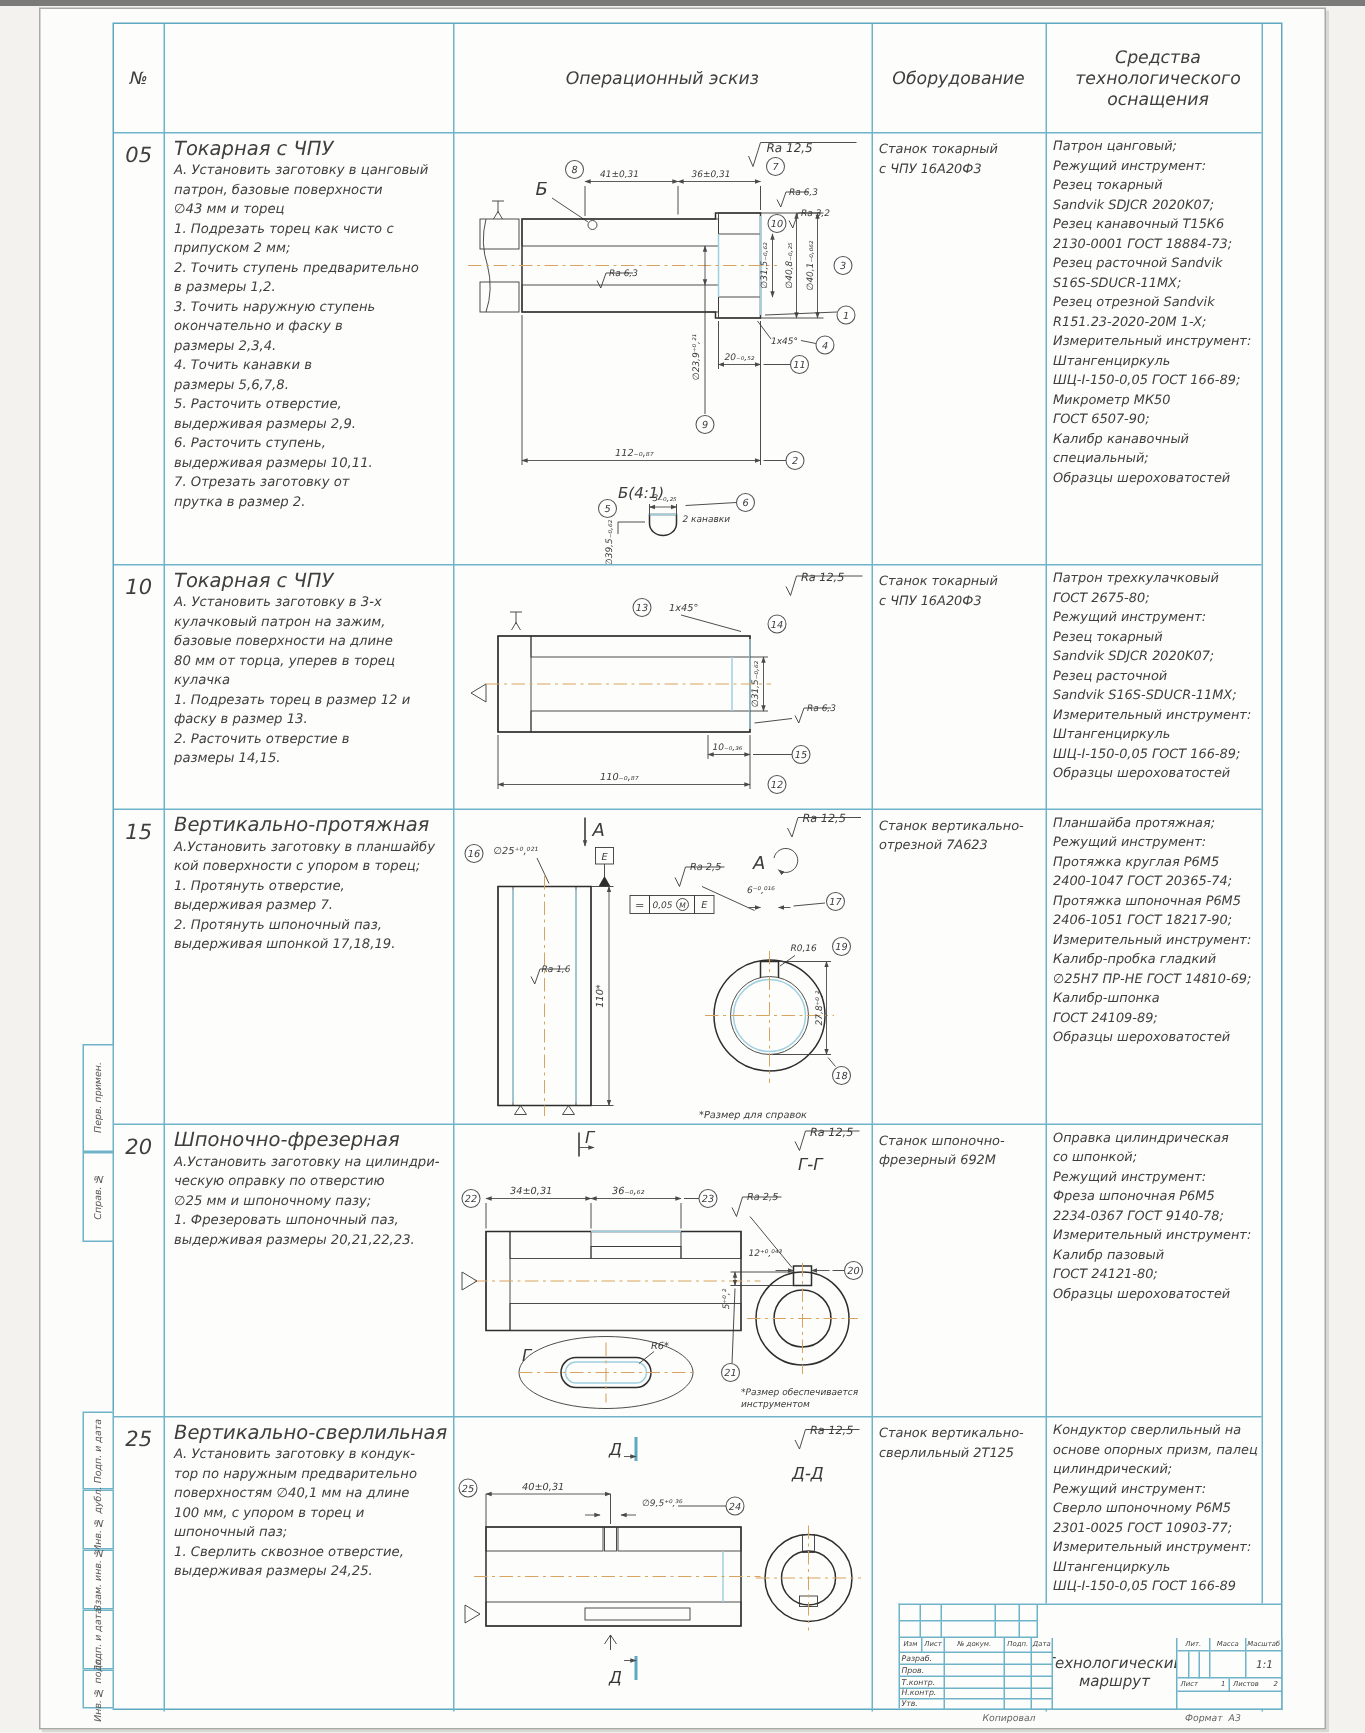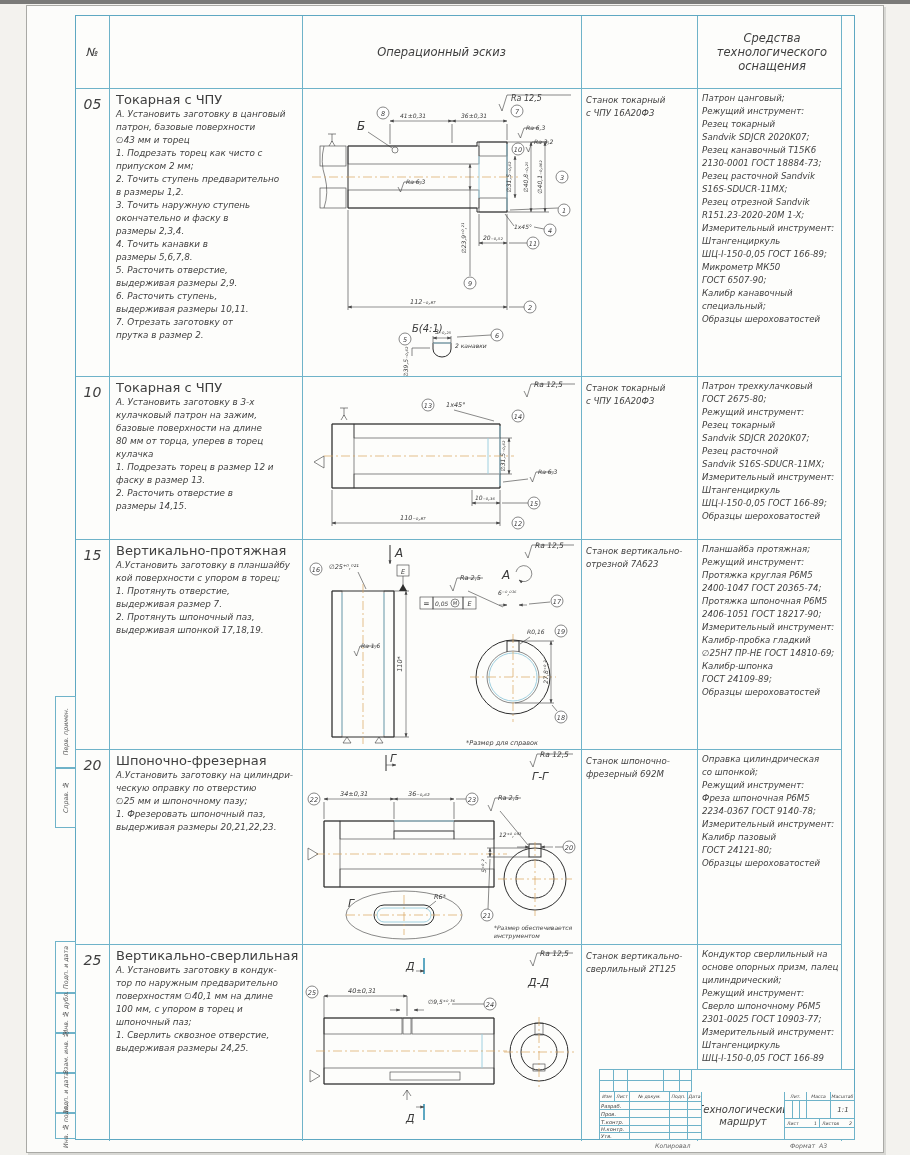--- a/index.html
+++ b/index.html
@@ -5,21 +5,21 @@
   html,body{margin:0;padding:0;}
   body{width:910px;height:1155px;position:relative;background:#f3f2ee;font-family:"DejaVu Sans",sans-serif;color:#3f3f3f;overflow:hidden;}
   .abs{position:absolute;box-sizing:border-box;}
   .paper{left:26px;top:5px;width:858px;height:1148px;background:#fcfcfa;border:1px solid #a9a9a5;box-shadow:2px 2px 0 #d8d8d4;}
   .topbar{left:0;top:0;width:910px;height:4px;background:#7a7a78;}
   .frame{left:75px;top:15px;width:780px;height:1125px;border:1.6px solid #5ea8c2;background:#fdfdfb;}
   .vline{position:absolute;top:0;width:0;height:1125px;border-left:1px solid #6fb3c9;}
   .hline{position:absolute;left:0;width:765px;height:0;border-top:1px solid #6fb3c9;}
   .hdr{font-style:italic;font-size:11.5px;display:flex;align-items:center;justify-content:center;text-align:center;}
   .opnum{font-style:italic;font-size:14px;text-align:center;width:33px;}
-  .optitle{font-size:13px;}
+  .optitle{font-style:italic;font-size:13px;}
   .steps{font-style:italic;font-size:8.8px;line-height:13px;}
   .equip{font-style:italic;font-size:8.6px;line-height:13px;}
   .tool{font-style:italic;font-size:8.6px;line-height:13px;}
   .mbox{border:1px solid #6fb3c9;left:-21px;width:21px;background:#fdfdfb;display:flex;align-items:center;justify-content:center;}
   .vlabel{writing-mode:vertical-rl;transform:rotate(180deg);font-size:6.3px;font-style:italic;color:#555;white-space:nowrap;}
   .tb{background:#fdfdfb;border-left:1px solid #6fb3c9;border-top:1px solid #6fb3c9;}
   .c{position:absolute;box-sizing:border-box;border-right:1px solid #6fb3c9;border-bottom:1px solid #6fb3c9;font-style:italic;overflow:hidden;}
   .t45{font-size:4.6px;display:flex;align-items:center;justify-content:center;}
   .t5l{font-size:5.2px;display:flex;align-items:center;padding-left:1px;}
   .docname{font-size:10px;display:flex;flex-direction:column;align-items:center;justify-content:center;line-height:12px;}
@@ -50,20 +50,21 @@
   <div class="vline" style="left:765px"></div>
 
   <div class="hline" style="top:72px"></div>
   <div class="hline" style="top:360px"></div>
   <div class="hline" style="top:523px"></div>
   <div class="hline" style="top:733px"></div>
   <div class="hline" style="top:928px"></div>
 
   <div class="abs hdr" style="left:0;top:0;width:33px;height:72px">№</div>
   <div class="abs hdr" style="left:226px;top:0;width:279px;height:72px">Операционный эскиз</div>
+  <div class="abs hdr" style="left:505px;top:0;width:116px;height:72px">Оборудование</div>
   <div class="abs hdr" style="left:621px;top:4px;width:144px;height:64px;justify-content:flex-start;text-align:center;padding-left:6px">Средства технологического оснащения</div>
 
   <div>
     <div class="abs opnum" style="left:0;top:80px">05</div>
     <div class="abs optitle" style="left:40px;top:76px">Токарная с ЧПУ</div>
     <div class="abs steps" style="left:40px;top:92px;width:182px">
         <div>А. Установить заготовку в цанговый</div>
         <div>патрон, базовые поверхности</div>
         <div>∅43 мм и торец</div>
         <div>1. Подрезать торец как чисто с</div>

